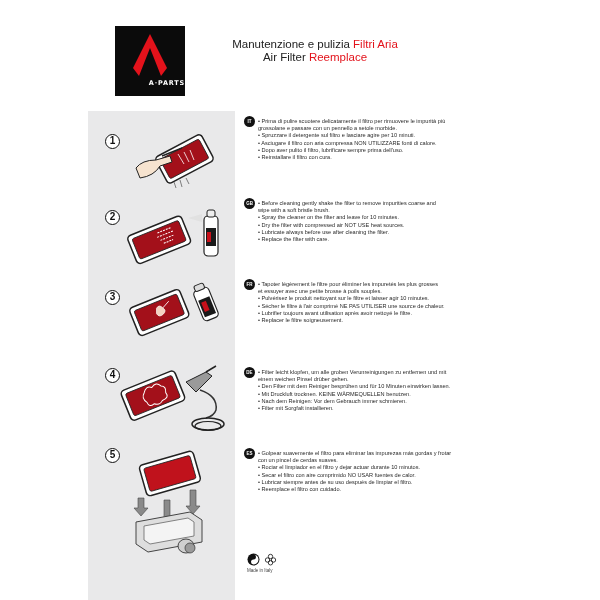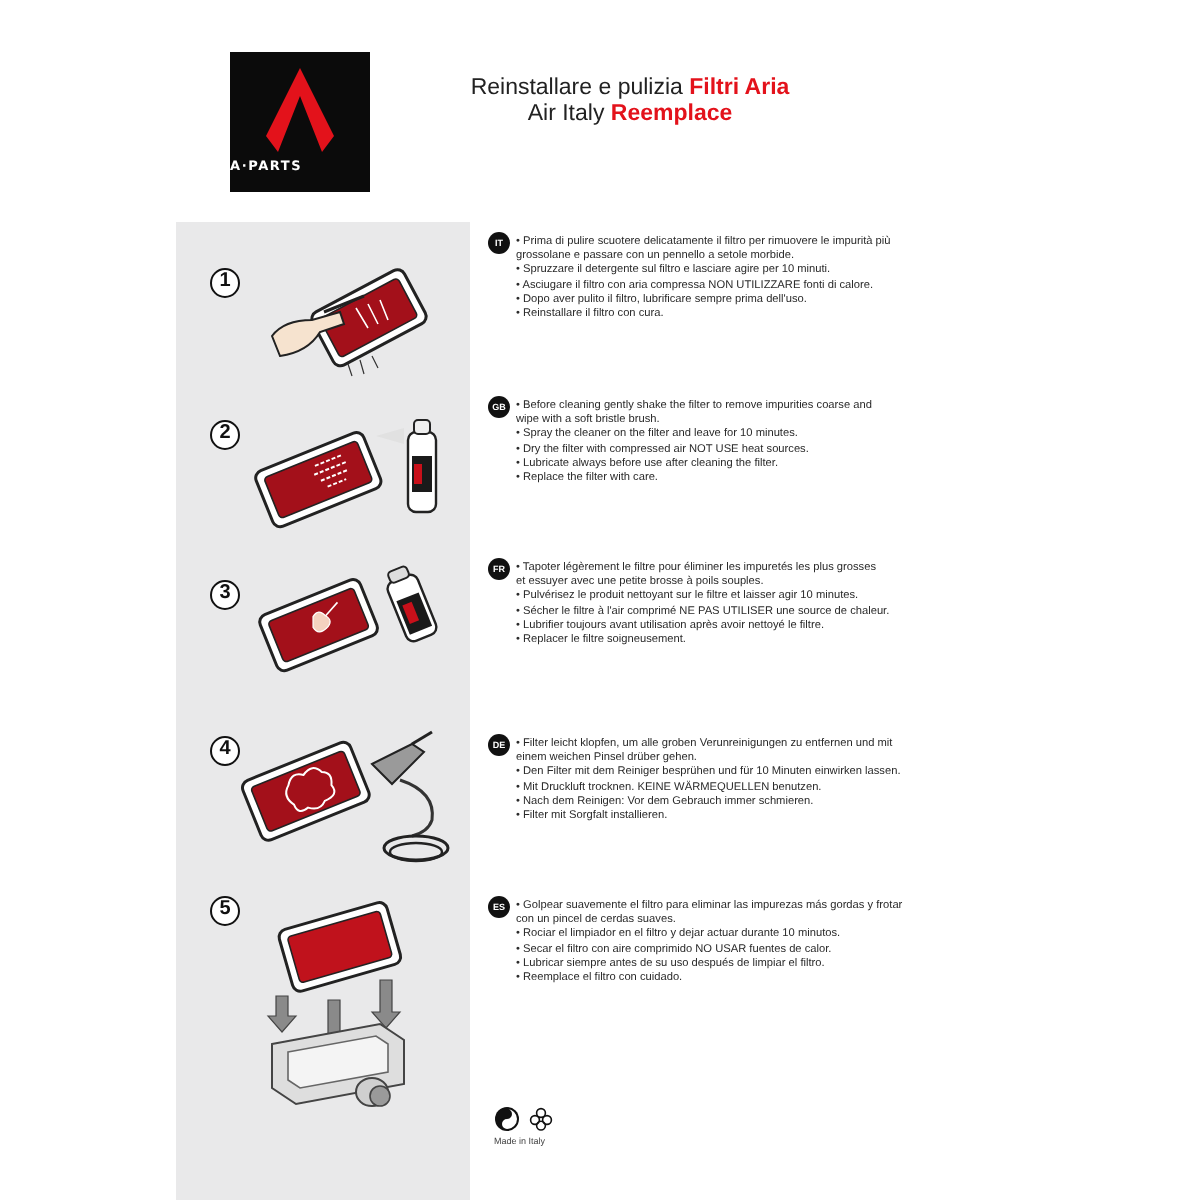--- a/index.html
+++ b/index.html
@@ -5,30 +5,30 @@
     * { box-sizing: border-box; margin: 0; padding: 0; }
     html, body { width: 600px; height: 600px; background: #ffffff; overflow: hidden; }
     body { position: relative; font-family: "Liberation Sans", sans-serif; color: #222; }
 
     .logo {
       position: absolute; left: 115px; top: 26px; width: 70px; height: 70px;
       background: #0b0b0b;
     }
     .logo svg { position: absolute; left: 18px; top: 8px; }
     .logo-text {
-      position: absolute; left: 0; right: 0; top: 53px; text-align: left;
+      position: absolute; left: 0; right: 0; top: 53px; text-align: right;
       color: #fff; font-size: 6.5px; letter-spacing: 0.8px; font-weight: bold;
       font-family: "DejaVu Sans", sans-serif;
     }
 
     .title-block {
       position: absolute; left: 220px; top: 38px; width: 190px; text-align: center;
       font-size: 11.5px; line-height: 13px; color: #222;
     }
-    .title-block .red { color: #e3121b; font-weight: bold; }
+    .title-block .red { color: #e3121b; font-weight: normal; }
 
     .panel {
       position: absolute; left: 88px; top: 111px; width: 147px; height: 489px;
       background: #e9e9ea;
     }
 
     .step { position: absolute; left: 88px; width: 147px; }
     .step-num {
       position: absolute; left: 17px; width: 15px; height: 15px; border: 1.6px solid #111;
       border-radius: 50%; font-size: 10px; font-weight: bold; text-align: center;
@@ -55,24 +55,24 @@
 
 <div class="logo">
   <svg width="34" height="42" viewBox="0 0 34 42">
     <polygon points="17,0 34,34 28,42 17,14 6,42 0,34" fill="#e3121b"></polygon>
   </svg>
   <div class="logo-text">A·PARTS</div>
 </div>
 
 <div class="title-block">
   <div>
-    <span>Reinstallare e pulizia </span><span class="red">Filtri Aria</span>
+    <span>Manutenzione e pulizia </span><span class="red">Filtri Aria</span>
   </div>
   <div>
-    <span>Air Italy </span><span class="red">Reemplace</span>
+    <span>Air Filter </span><span class="red">Reemplace</span>
   </div>
 </div>
 
 <div class="panel"></div>
 
 <div class="step" style="top:128px;height:70px;">
   <div class="step-num" style="top:6px;">1</div>
   <svg class="illus" style="left:38px;top:2px;" width="90" height="62" viewBox="0 0 90 62">
     <g transform="rotate(-28 58 28)">
       <rect x="32" y="14" width="52" height="30" rx="4" fill="#fff" stroke="#222" stroke-width="1.5"></rect>

